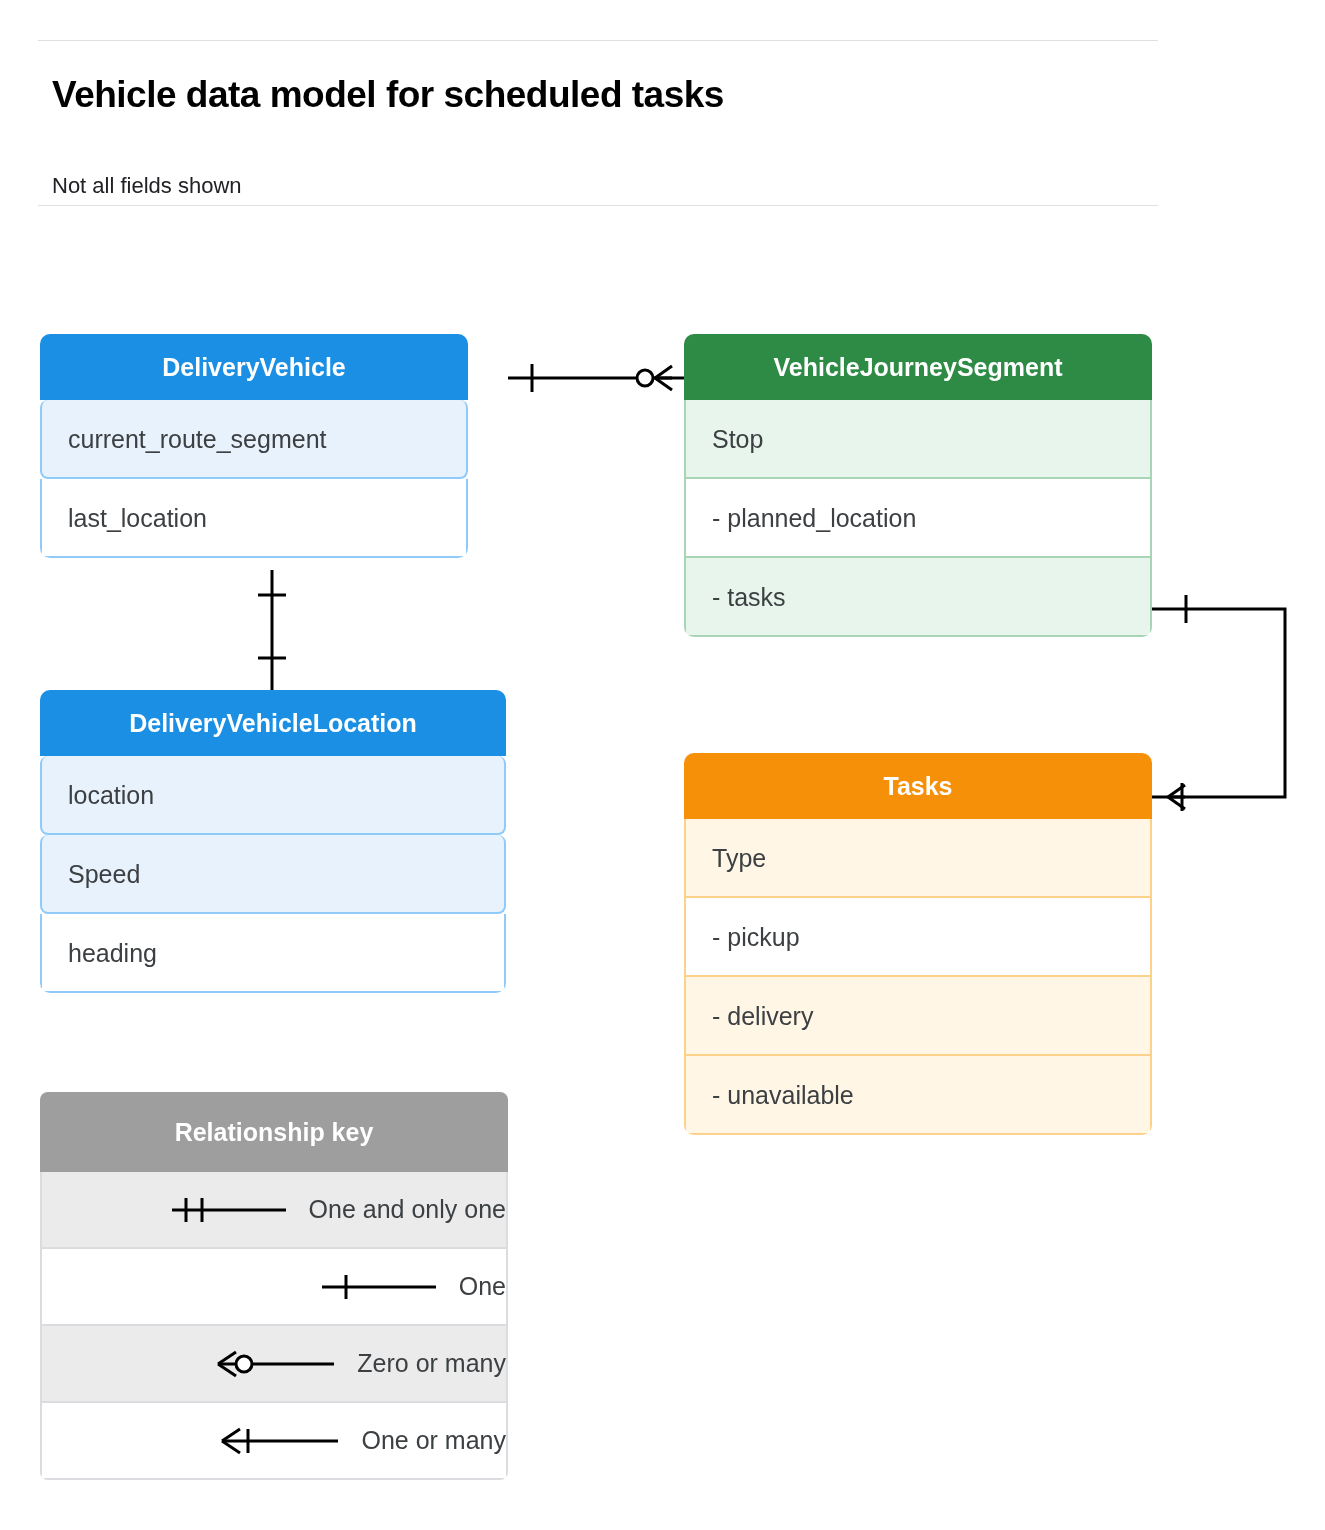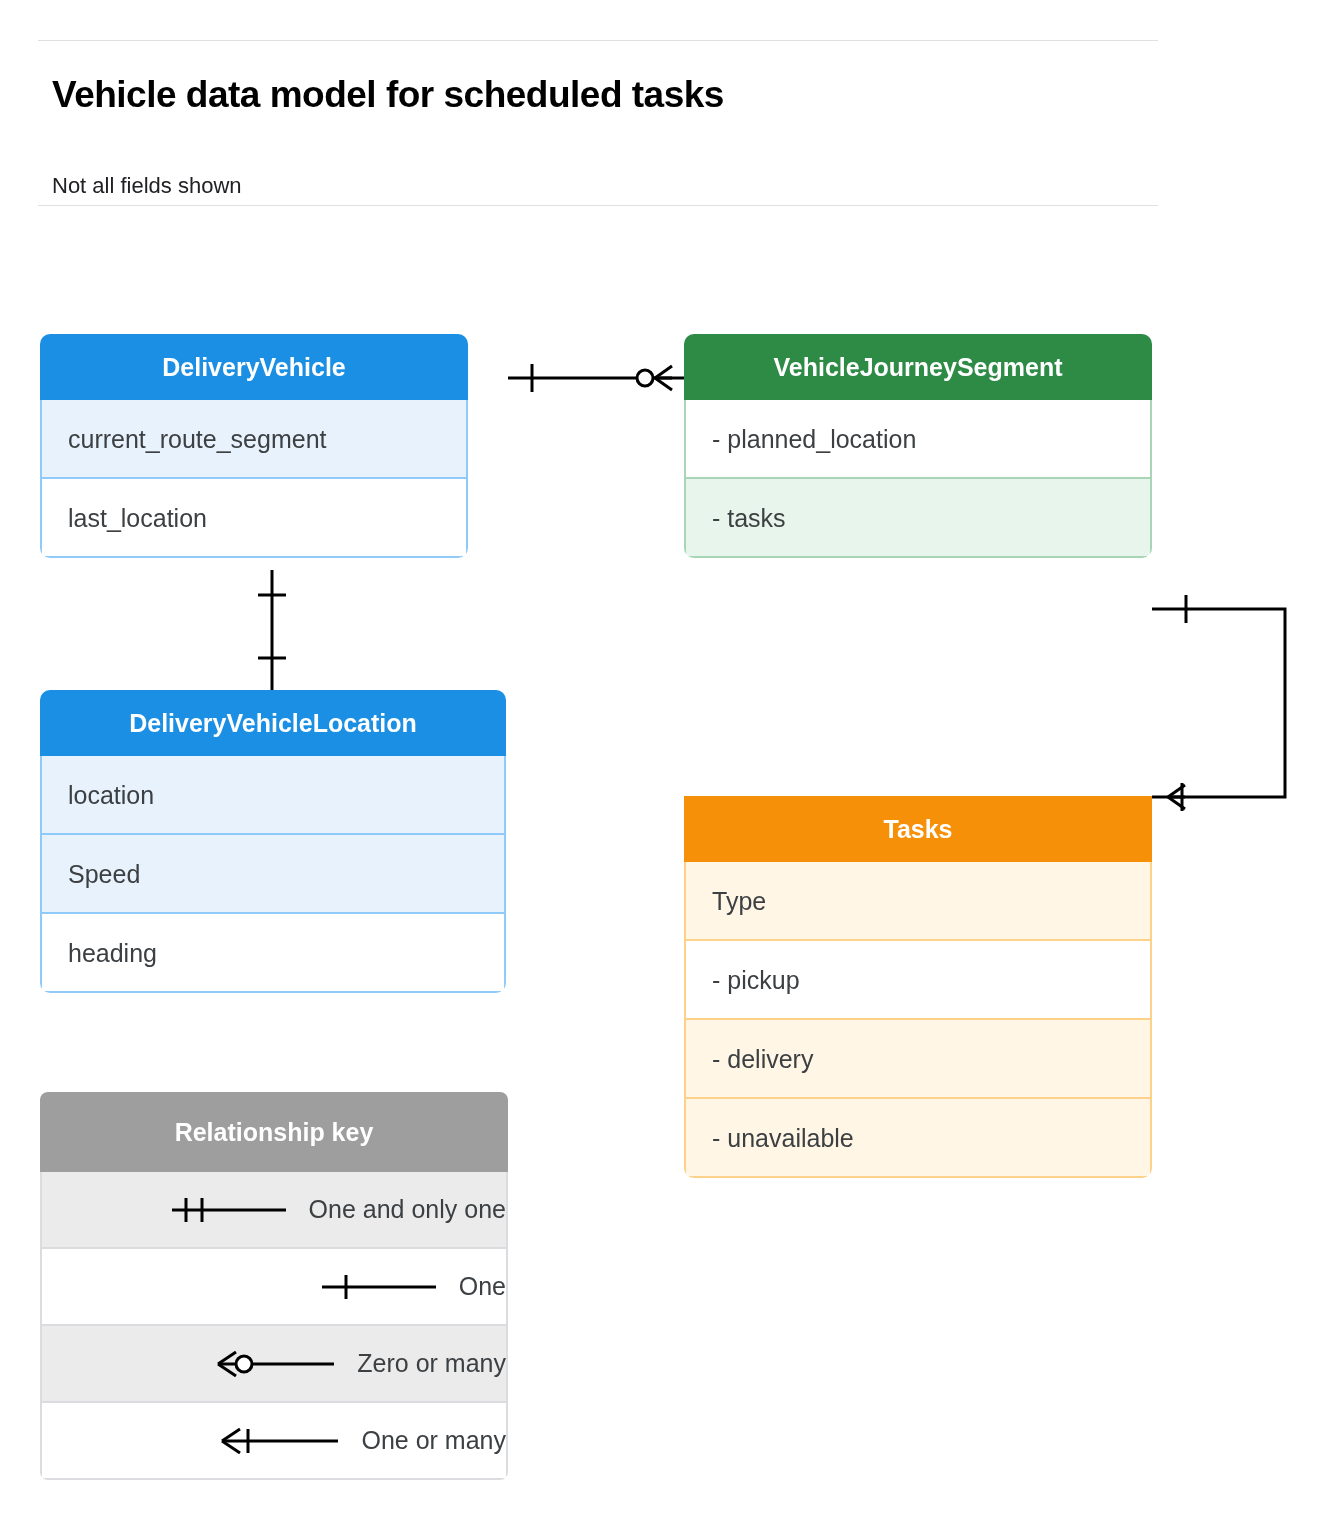--- a/index.html
+++ b/index.html
@@ -81,34 +81,34 @@
   }
 
   
   .blue .entity-title { background: #1a8fe3; }
   .blue .entity-row {
     background: #ffffff;
     border-left: 2px solid #90caf9;
     border-right: 2px solid #90caf9;
     border-bottom: 2px solid #90caf9;
   }
-  .blue .entity-row.alt { background: #e8f2fd; }
+  .blue .entity-row.alt { background: #e8f2fd; border-radius: 8px; }
 
   
   .green .entity-title { background: #2e8b46; }
   .green .entity-row {
     background: #ffffff;
     border-left: 2px solid #a8d5b5;
     border-right: 2px solid #a8d5b5;
     border-bottom: 2px solid #a8d5b5;
   }
   .green .entity-row.alt { background: #e8f5ec; }
 
   
-  .orange .entity-title { background: #f79009; margin-top: 43px; }
+  .orange .entity-title { background: #f79009; }
   .orange .entity-row {
     background: #ffffff;
     border-left: 2px solid #fcd18a;
     border-right: 2px solid #fcd18a;
     border-bottom: 2px solid #fcd18a;
   }
   .orange .entity-row.alt { background: #fff6e5; }
 
   
   #legend {
@@ -197,20 +197,21 @@
 </svg>
 
 <div class="entity blue" id="entity-delivery-vehicle" style="left:40px; top:334px; width:428px;">
   <div class="entity-title">DeliveryVehicle</div>
   <div class="entity-row alt">current_route_segment</div>
   <div class="entity-row">last_location</div>
 </div>
 
 <div class="entity green" id="entity-vehicle-journey-segment" style="left:684px; top:334px; width:468px;">
   <div class="entity-title">VehicleJourneySegment</div>
+  <div class="entity-row alt">Stop</div>
   <div class="entity-row">-  planned_location</div>
   <div class="entity-row alt">- tasks</div>
 </div>
 
 <div class="entity blue" id="entity-delivery-vehicle-location" style="left:40px; top:690px; width:466px;">
   <div class="entity-title">DeliveryVehicleLocation</div>
   <div class="entity-row alt">location</div>
   <div class="entity-row alt">Speed</div>
   <div class="entity-row">heading</div>
 </div>

